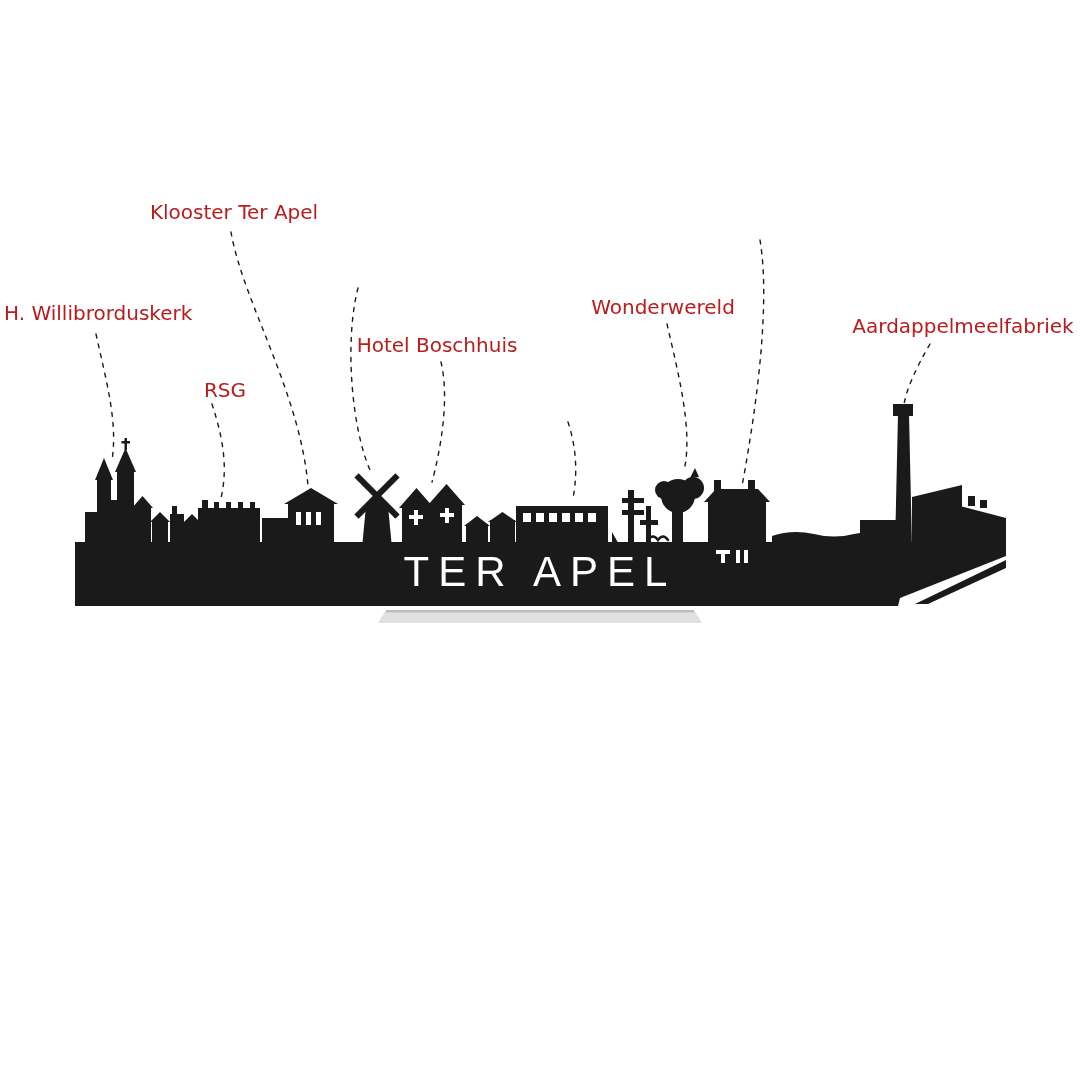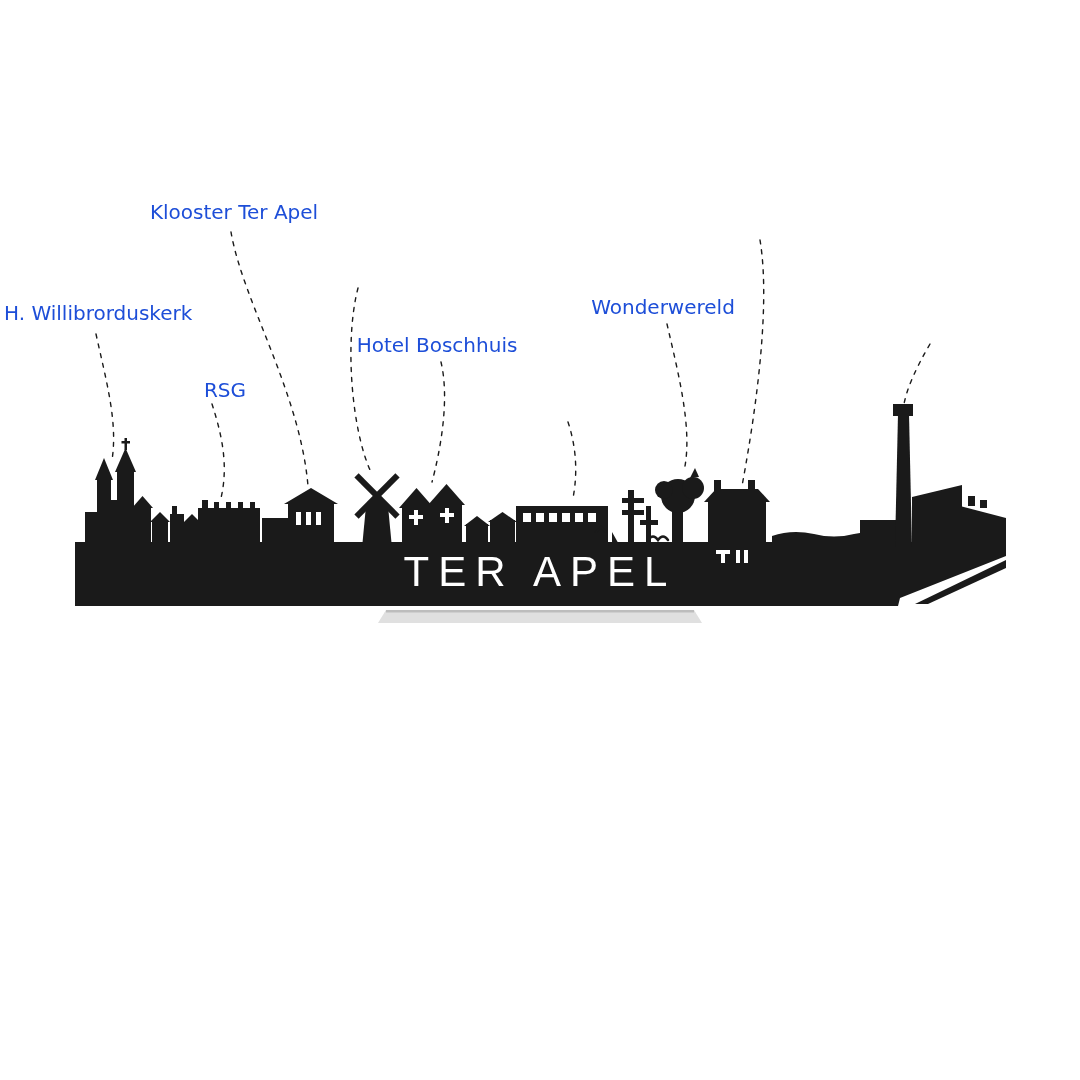--- a/index.html
+++ b/index.html
@@ -8,21 +8,21 @@
     width:1080px;height:1080px;
     background:#ffffff;
     overflow:hidden;
     font-family:"DejaVu Sans",sans-serif;
   }
   .artwork{position:absolute;inset:0;}
   .label{
     position:absolute;
     font-size:20px;
     line-height:24px;
-    color:#1d4ed8;
+    color:#b91c1c;
     white-space:nowrap;
     transform:translateX(-50%);
   }
   .label.left-anchored{transform:none;}
 </style>
 </head>
 <body>
 
 <div class="canvas">
 
@@ -175,14 +175,15 @@
       <path d="M386,610 H694 L702,623 H378 Z" fill="#e0e0e0"></path>
       <rect x="386" y="610" width="308" height="2.5" fill="#bdbdbd"></rect>
     </g>
   </svg>
 
   <div class="label left-anchored" style="left:4px;   top:301px;">H. Willibrorduskerk</div>
   <div class="label" style="left:225px; top:378px;">RSG</div>
   <div class="label" style="left:234px; top:200px;">Klooster Ter Apel</div>
   <div class="label" style="left:437px; top:333px;">Hotel Boschhuis</div>
   <div class="label" style="left:663px; top:295px;">Wonderwereld</div>
+  <div class="label" style="left:963px; top:314px;">Aardappelmeelfabriek</div>
 
 </div>
 
 </body></html>

